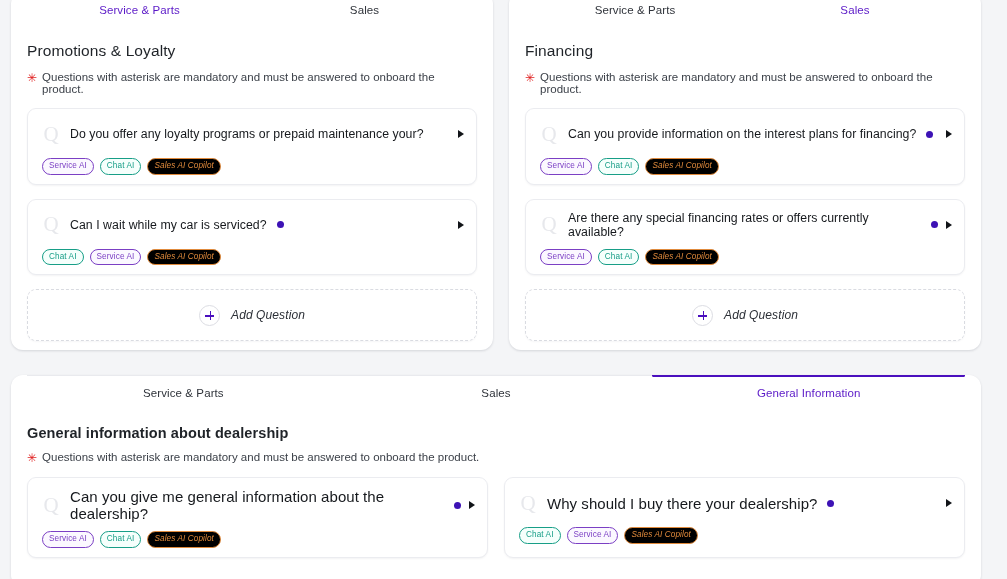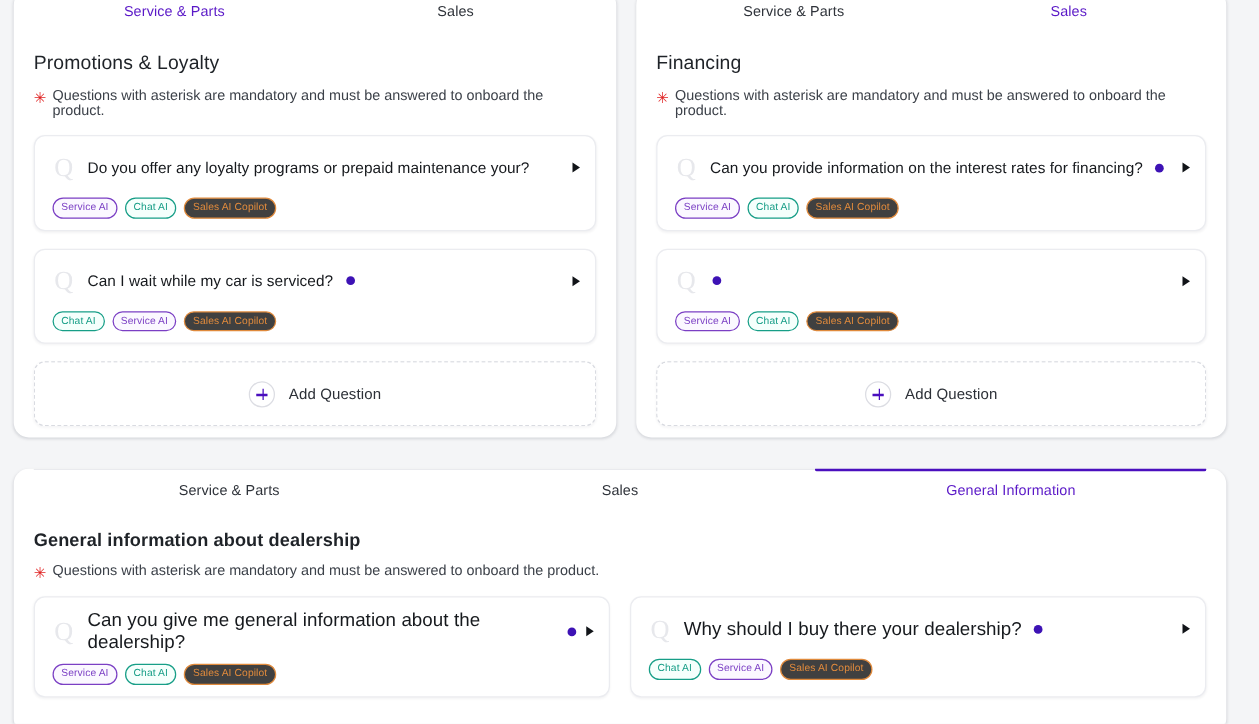--- a/index.html
+++ b/index.html
@@ -160,34 +160,35 @@
     line-height: 1;
     padding: 3px 6px 3.5px;
     border-radius: 9px;
     border: 1px solid currentColor;
     letter-spacing: .1px;
     white-space: nowrap;
     cursor: default;
   }
   .tag.purple { color: #7b3fc4; background: #fbf8ff; }
   .tag.teal   { color: #179e87; background: #f5fffc; }
-  .tag.orange { color: #e08a3c; background: #404040; }
+  .tag.orange { color: #e08a3c; background: #000000; font-style: italic; }
 
   
   .add-card {
     border: 1px dashed #d9dbe1;
     border-radius: 9px;
     background: #fff;
     box-shadow: 0 1px 2px rgba(16,24,40,.04);
     height: 52px;
     display: flex;
     align-items: center;
     justify-content: center;
     gap: 11px;
     cursor: pointer;
+    font-style: italic;
   }
   .plus-circle {
     width: 21px; height: 21px;
     border-radius: 50%;
     border: 1px solid #dcdde3;
     background: #fff;
     position: relative;
     flex: 0 0 21px;
   }
   .plus-circle::before, .plus-circle::after {
@@ -277,34 +278,35 @@
       <h2 class="section-title">Financing</h2>
 
       <p class="note">
         <span class="ast">✳</span>
         <span>Questions with asterisk are mandatory and must be answered to onboard the product.</span>
       </p>
 
       <div class="q-card">
         <div class="q-row">
           <span class="q-mark">Q</span>
-          <span class="q-text">Can you provide information on the interest rates for financing?</span>
+          <span class="q-text">Can you provide information on the interest plans for financing?</span>
           <span class="q-dot"></span>
           <span class="q-caret"></span>
         </div>
         <div class="tag-row">
           <span class="tag purple">Service AI</span>
           <span class="tag teal">Chat AI</span>
           <span class="tag orange">Sales AI Copilot</span>
         </div>
       </div>
 
       <div class="q-card">
         <div class="q-row">
           <span class="q-mark">Q</span>
+          <span class="q-text">Are there any special financing rates or offers currently available?</span>
           <span class="q-dot"></span>
           <span class="q-caret"></span>
         </div>
         <div class="tag-row">
           <span class="tag purple">Service AI</span>
           <span class="tag teal">Chat AI</span>
           <span class="tag orange">Sales AI Copilot</span>
         </div>
       </div>
 

